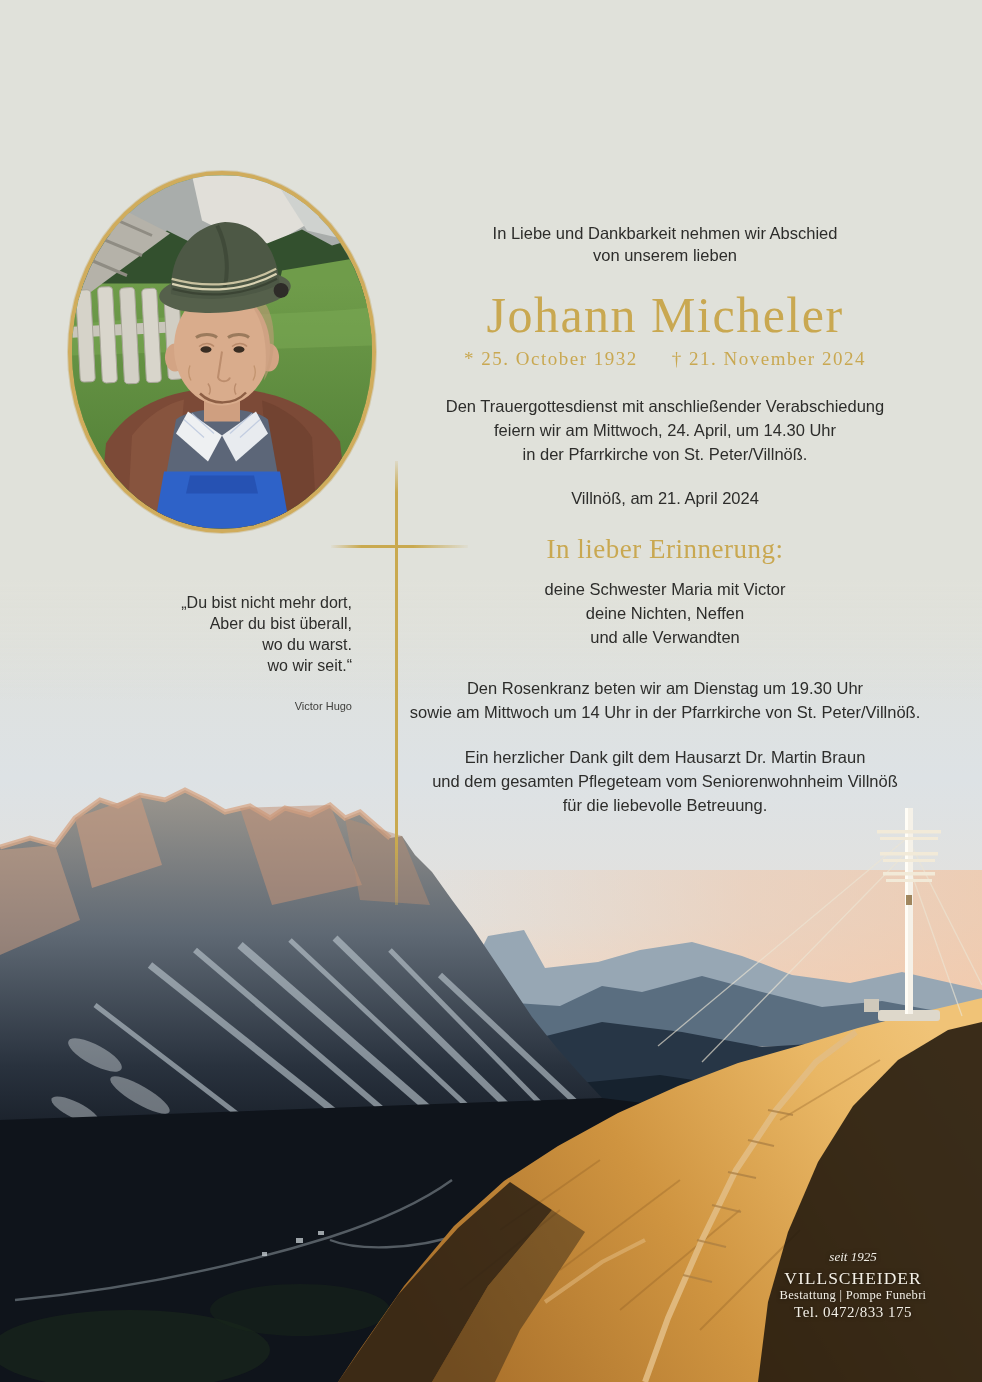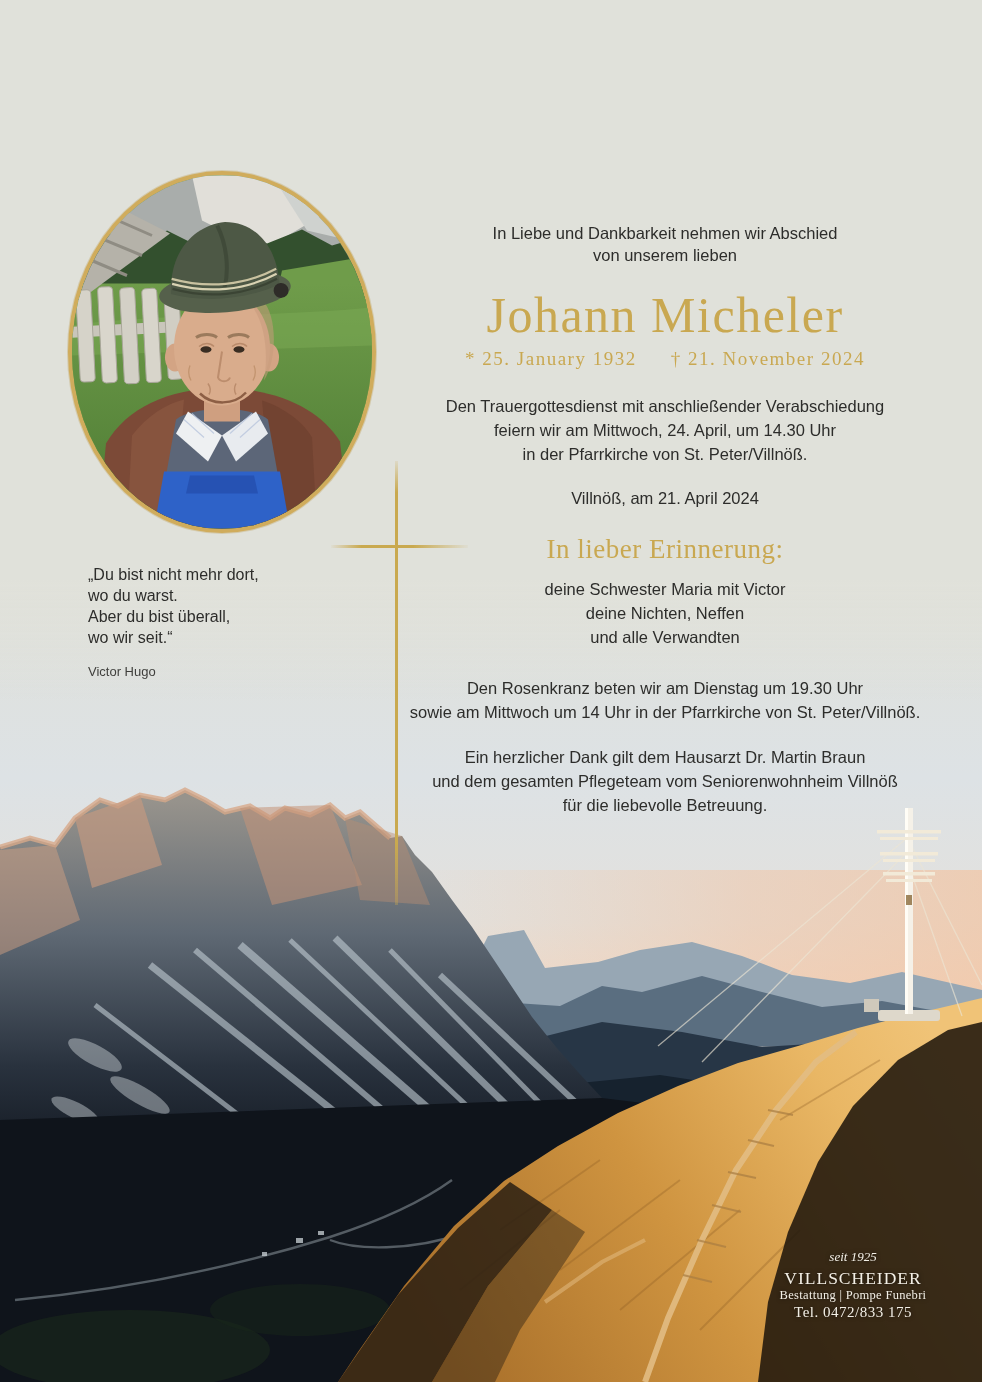--- a/index.html
+++ b/index.html
@@ -40,24 +40,24 @@
   .dateline{top:489px;font-size:16.5px;}
   .rem-heading{
     top:534px;font-family:"Liberation Serif",serif;font-size:27px;color:#c9a851;letter-spacing:.5px;
   }
   .rem-lines{top:577px;font-size:16.5px;line-height:24px;}
   .rem-lines b{font-weight:400;}
   .rosary{top:676px;font-size:16.5px;line-height:24px;}
   .thanks{top:745px;font-size:16.5px;line-height:24px;}
   
   .quote{
-    position:absolute;left:88px;top:564px;width:264px;text-align:left;z-index:5;
+    position:absolute;left:88px;top:592px;width:264px;text-align:right;z-index:5;
     font-size:16px;line-height:21px;color:#2d2d2b;
   }
-  .quote .author{margin-top:13px;font-size:13px;color:#3f3f3c;}
+  .quote .author{margin-top:20px;font-size:11px;color:#3f3f3c;}
   
   .photo{position:absolute;left:0;top:580px;width:982px;height:802px;z-index:1;}
   .photo svg{display:block;}
   .logo-since{font-family:"Liberation Serif",serif;font-style:italic;font-size:13px;}
   .logo-name{font-family:"Liberation Serif",serif;font-size:17.5px;letter-spacing:1px;}
   .logo-tag{font-family:"Liberation Serif",serif;font-size:12.5px;letter-spacing:.3px;}
   .logo-phone{font-family:"Liberation Serif",serif;font-size:15px;letter-spacing:.5px;}
 </style>
 </head>
 <body>
@@ -134,34 +134,34 @@
         <circle cx="208" cy="120" r="7.5" fill="#2e2c28"></circle>
       </g>
     </svg>
   </div>
 
   <div class="cross-v"></div>
   <div class="cross-h"></div>
 
   <div class="quote">
     <div>„Du bist nicht mehr dort,</div>
+    <div>Aber du bist überall,</div>
     <div>wo du warst.</div>
-    <div>Aber du bist überall,</div>
     <div>wo wir seit.“</div>
     <div class="author">Victor Hugo</div>
   </div>
 
   <div class="content">
     <div class="block intro">
       <div>In Liebe und Dankbarkeit nehmen wir Abschied</div>
       <div>von unserem lieben</div>
     </div>
     <div class="block name">Johann Micheler</div>
     <div class="block dates">
-      <span>* 25. January 1932</span><span class="sep"></span><span>† 21. November 2024</span>
+      <span>* 25. October 1932</span><span class="sep"></span><span>† 21. November 2024</span>
     </div>
     <div class="block service">
       <div>Den Trauergottesdienst mit anschließender Verabschiedung</div>
       <div>feiern wir am Mittwoch, 24. April, um 14.30 Uhr</div>
       <div>in der Pfarrkirche von St. Peter/Villnöß.</div>
     </div>
     <div class="block dateline">Villnöß, am 21. April 2024</div>
     <div class="block rem-heading">In lieber Erinnerung:</div>
     <div class="block rem-lines">
       <div><span>deine Schwester </span><b>Maria</b><span> mit Victor</span></div>

